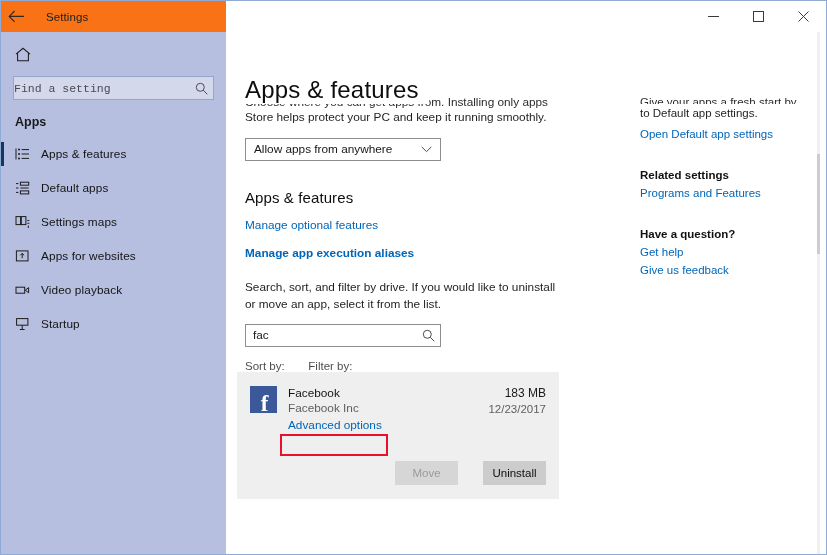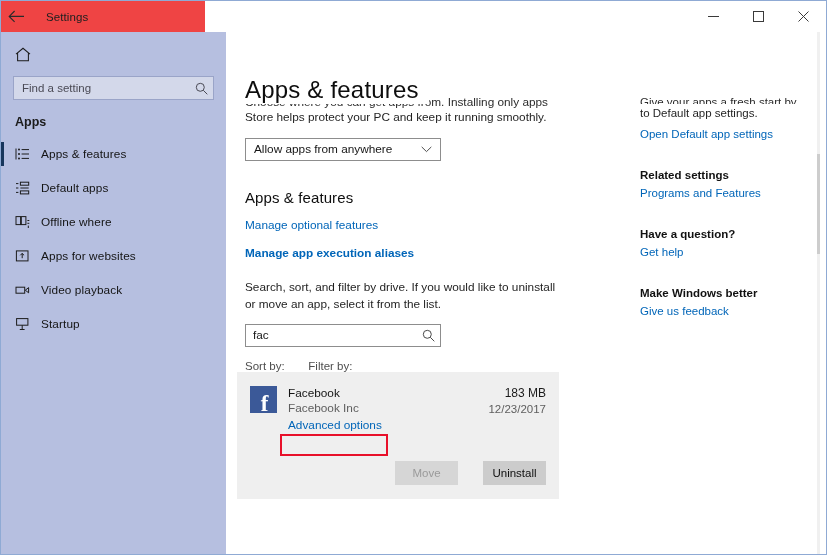--- a/index.html
+++ b/index.html
@@ -20,22 +20,22 @@
 
   
   #titlebar {
     position:absolute; left:0; top:0;
     width:825px; height:31px;
     background:#ffffff;
     z-index:30;
   }
   #titlebar-left {
     position:absolute; left:0; top:0;
-    width:204px; height:31px;
-    background:#ef4444;
+    width:225px; height:31px;
+    background:#f97316;
     display:flex; align-items:center;
   }
   .back-arrow {
     width:30px; height:31px;
     display:flex; align-items:center; justify-content:center;
     color:#2a2a2a; font-size:15px; line-height:1;
   }
   .back-arrow svg { display:block; }
   #title-text {
     font-size:11.5px; color:#202020; margin-left:15px;
@@ -68,23 +68,22 @@
   .search-wrap { padding:0 12px; }
   .search-box {
     position:relative;
     height:24px;
     background:#d3d8ea;
     border:1px solid #9aa4c8;
     display:flex; align-items:center;
   }
   .search-box input {
     flex:1; border:none; outline:none; background:transparent;
-    font-family:Liberation Sans, sans-serif;
+    font-family:Liberation Mono, monospace;
     font-size:11.5px; color:#3d3d47;
-    padding-left:8px;
   }
   .search-box input::placeholder { color:#4a4a55; opacity:1; }
   .search-ico {
     width:24px; display:flex; align-items:center; justify-content:center;
     color:#4a4a55;
   }
   .search-ico svg { display:block; }
 
   .nav-group-title {
     font-size:12.5px; font-weight:bold; color:#1b1b1b;
@@ -333,21 +332,21 @@
     </div>
 
     <div class="nav-item">
       <span class="nav-ico">
         <svg width="15" height="14" viewBox="0 0 15 14">
           <rect x="1" y="1.6" width="4.6" height="8" fill="none" stroke="#1c1c1c" stroke-width="1"></rect>
           <rect x="6.3" y="1.6" width="4.6" height="8" fill="none" stroke="#1c1c1c" stroke-width="1"></rect>
           <path d="M12.4 5.5 H14.3 M12.4 8.3 H14.3 M13.3 10.6 V13" stroke="#1c1c1c" stroke-width="1"></path>
         </svg>
       </span>
-      <span class="nav-label">Offline where</span>
+      <span class="nav-label">Settings maps</span>
     </div>
 
     <div class="nav-item">
       <span class="nav-ico">
         <svg width="15" height="14" viewBox="0 0 15 14">
           <rect x="1.4" y="1.9" width="11.6" height="10" fill="none" stroke="#1c1c1c" stroke-width="1"></rect>
           <path d="M7.2 9.2 V4.4 M7.2 4.4 L5.3 6.3 M7.2 4.4 L9.1 6.3" stroke="#1c1c1c" stroke-width="1" fill="none"></path>
         </svg>
       </span>
       <span class="nav-label">Apps for websites</span>
@@ -456,21 +455,20 @@
       <div class="r-clipped">Give your apps a fresh start by going</div>
       <div class="r-text">to Default app settings.</div>
       <a href="#" class="r-link">Open Default app settings</a>
 
       <div class="r-head">Related settings</div>
       <a href="#" class="r-link">Programs and Features</a>
 
       <div class="r-head">Have a question?</div>
       <a href="#" class="r-link">Get help</a>
 
-      <div class="r-head">Make Windows better</div>
       <a href="#" class="r-link">Give us feedback</a>
     </div>
   </div>
 
   <div id="scrollbar">
     <div id="scroll-thumb"></div>
   </div>
 
 </div>
 

